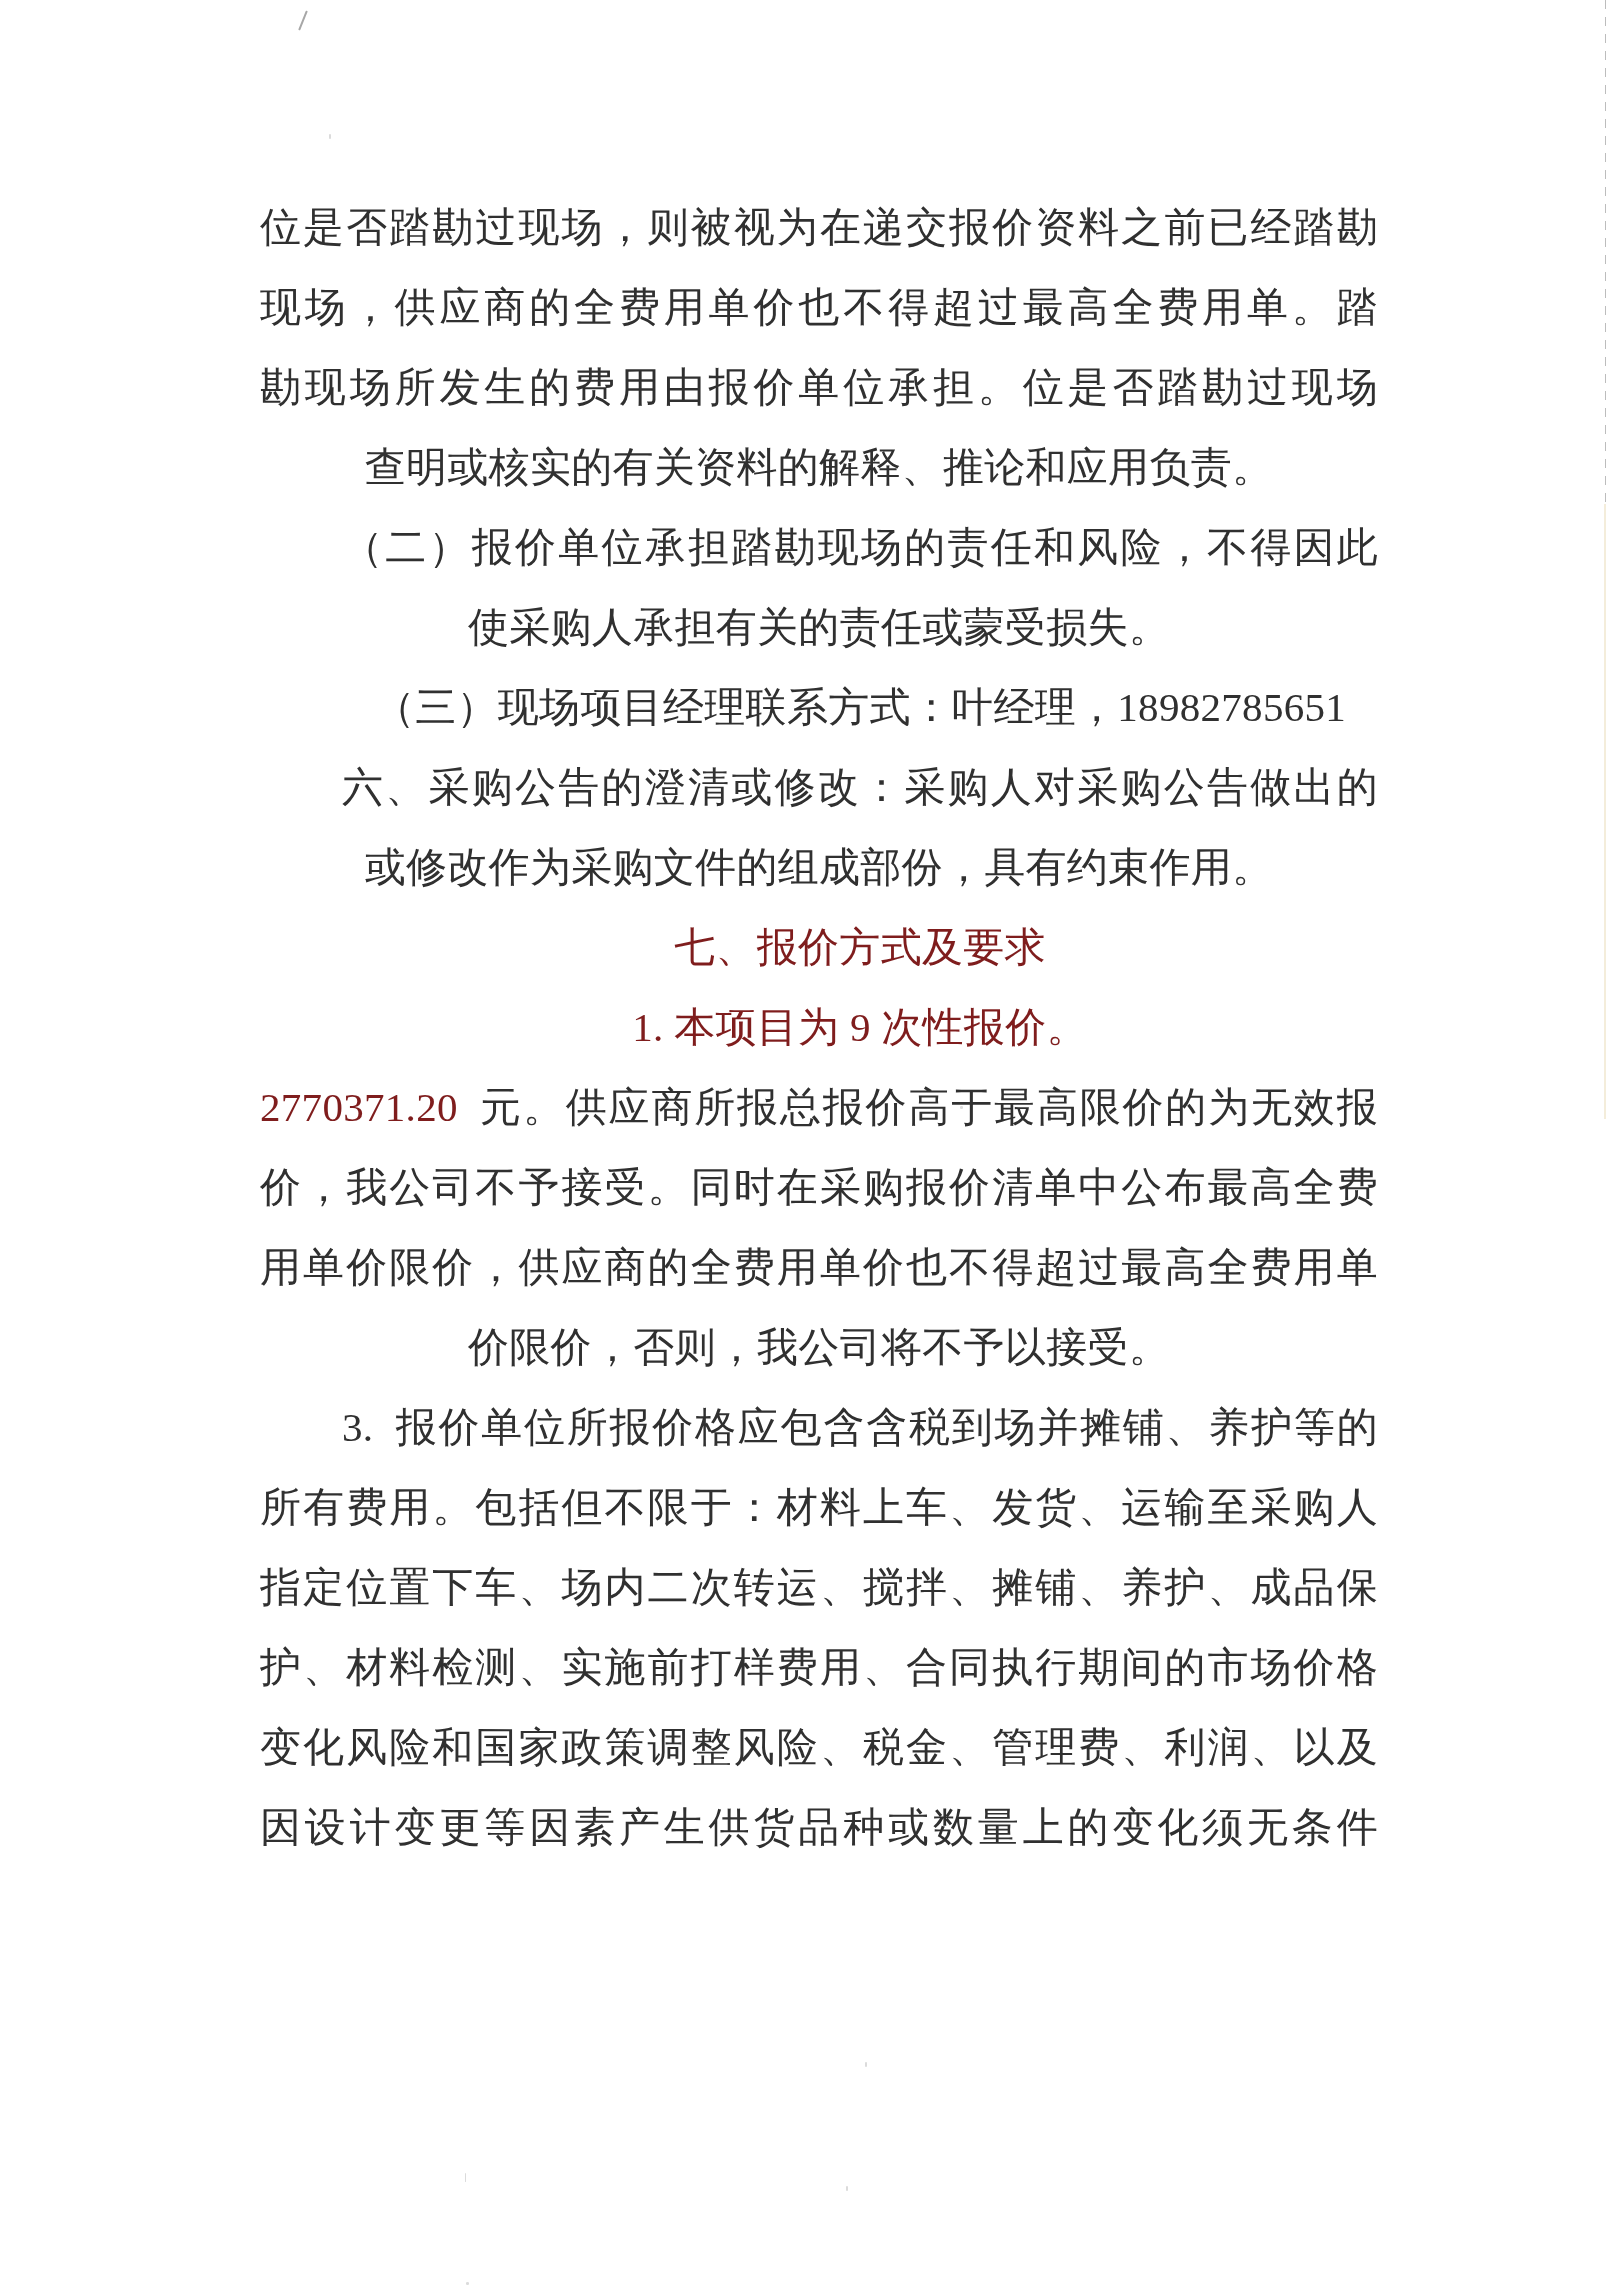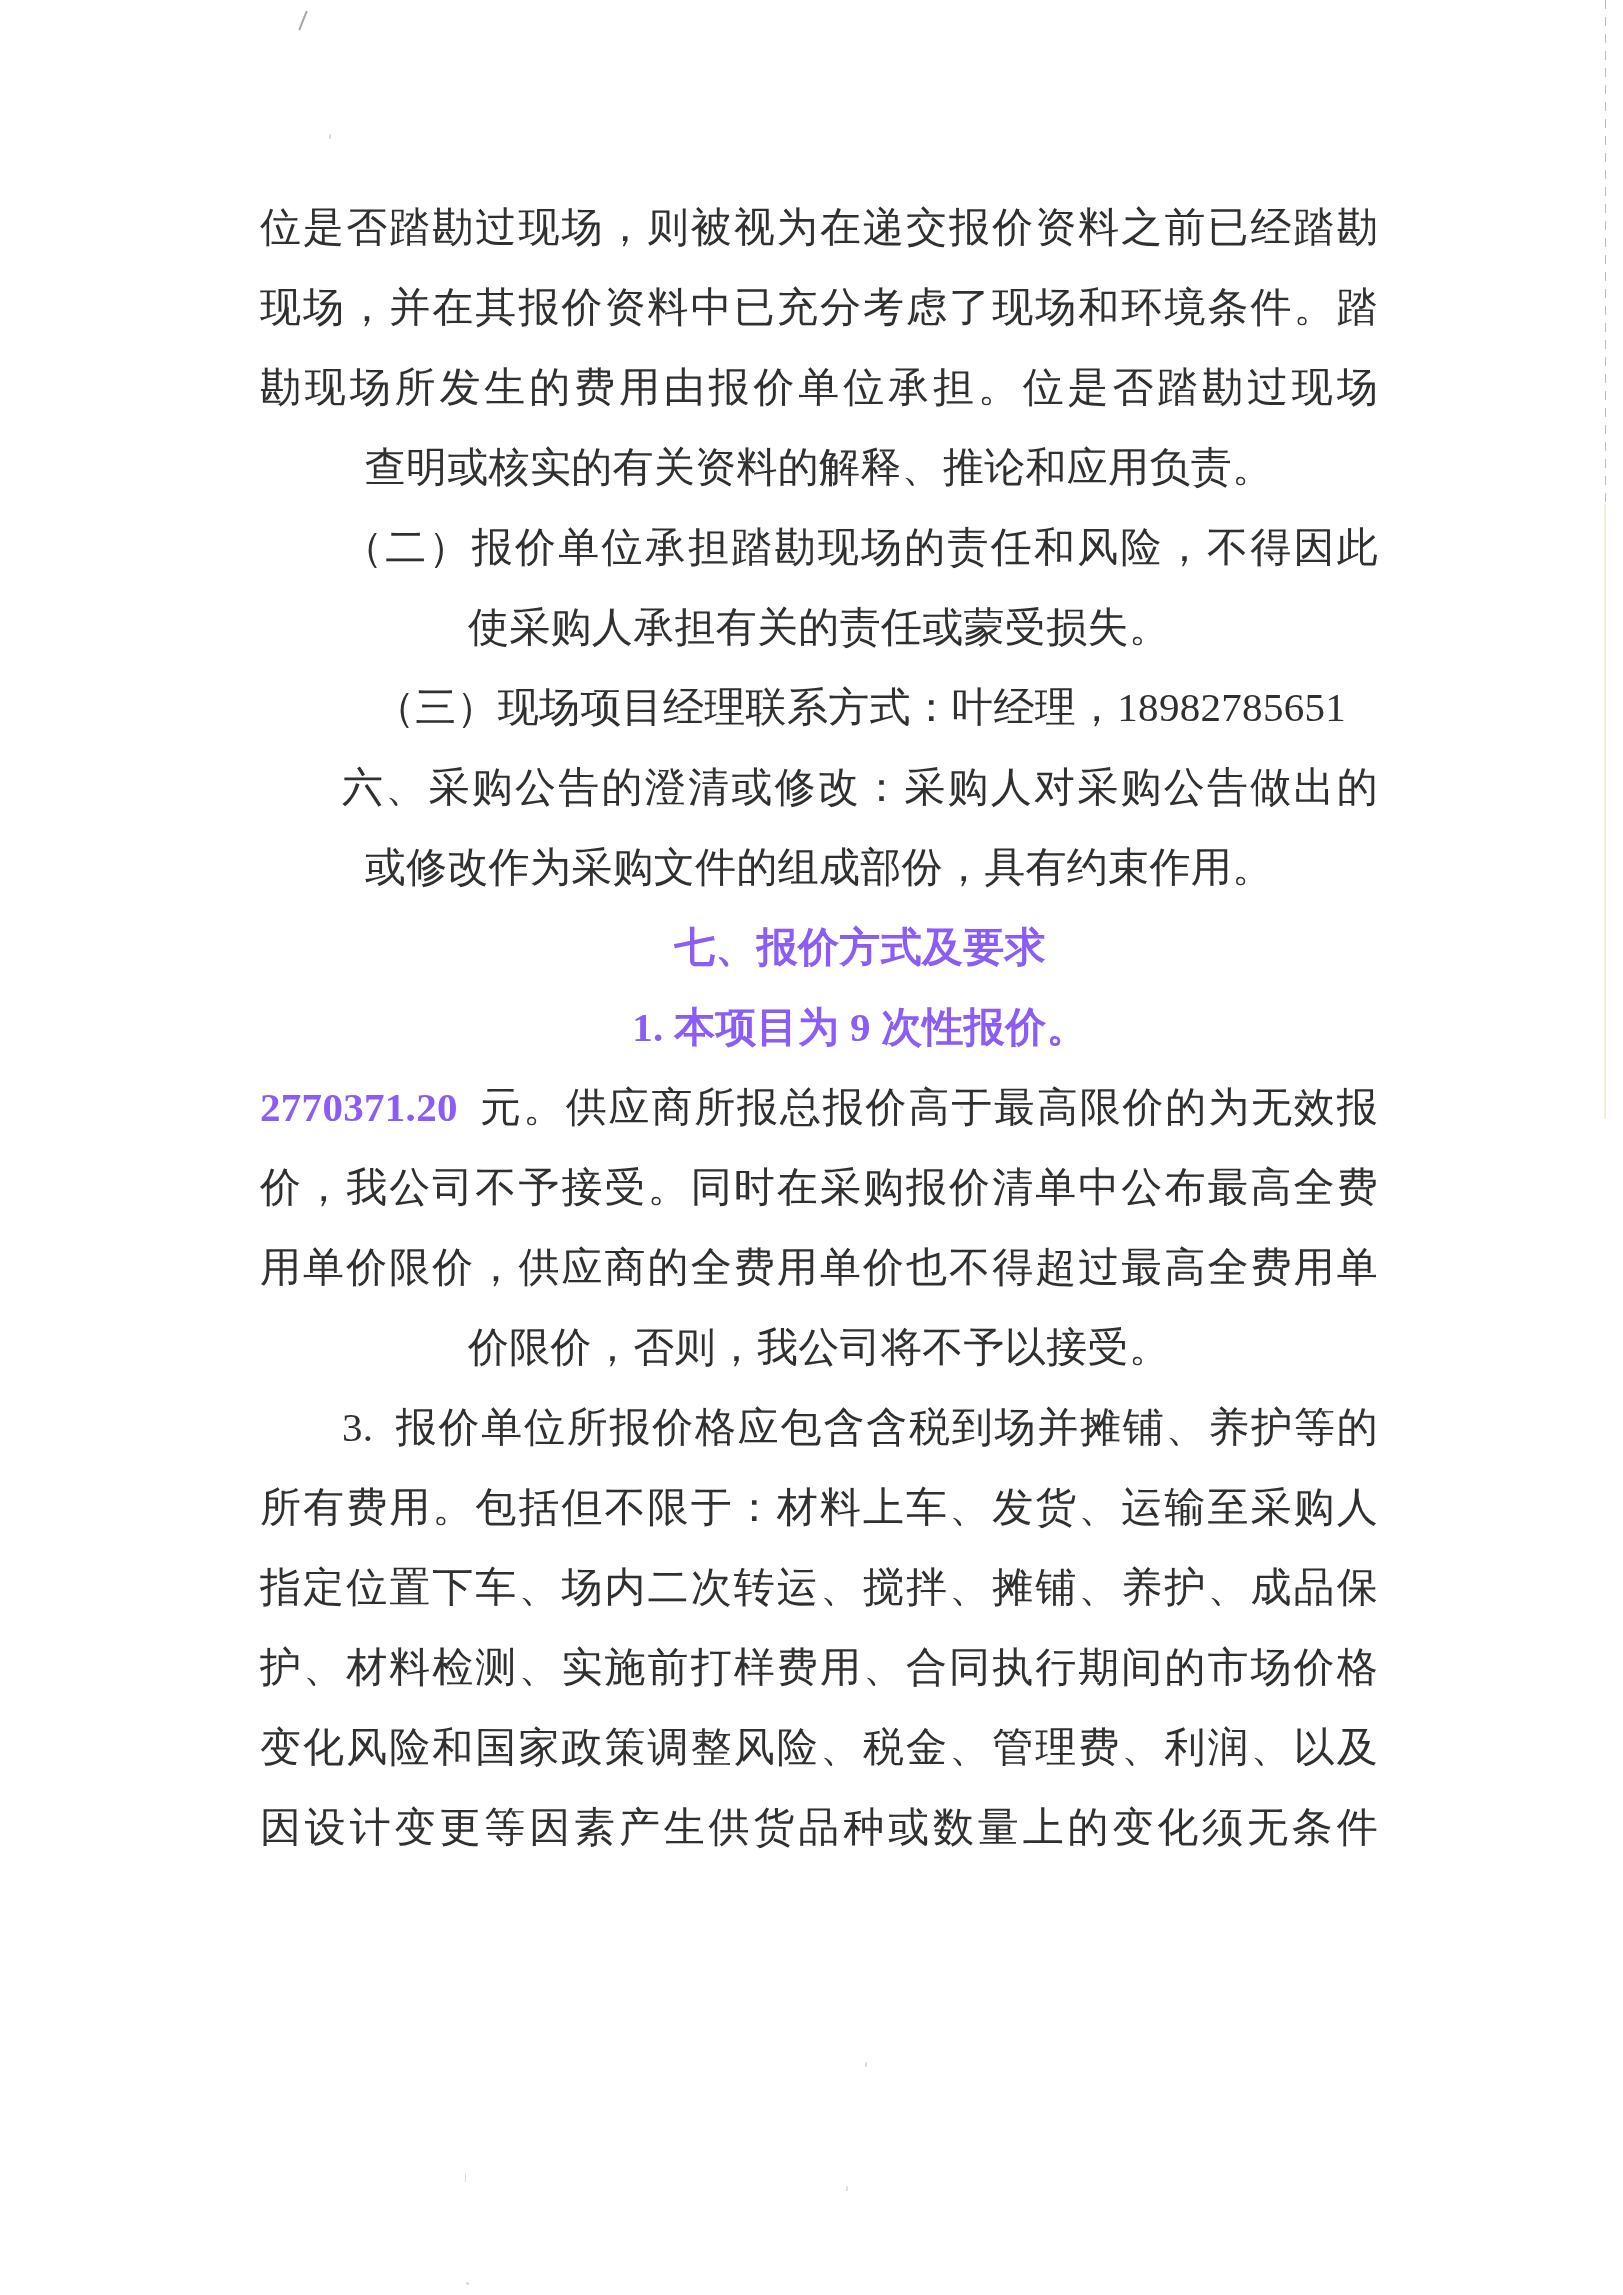--- a/index.html
+++ b/index.html
@@ -31,22 +31,22 @@
     text-justify: inter-character;
   }
   .fill {
     text-align: justify;
     text-align-last: justify;
   }
   .ind {
     padding-left: 82px;
   }
   .bold, .b {
-    font-weight: 700;
-    color: #8b5cf6;
+    font-weight: 400;
+    color: #7f1d1d;
   }
   
   .artifact { position: absolute; pointer-events: none; }
   .slash {
     left: 302px; top: 9.8px; width: 2px; height: 21px;
     background: #8a8a8a; opacity: 0.75;
     transform: rotate(22deg); border-radius: 1.3px;
   }
   .edge-dash {
     left: 1605px; top: 0; width: 1.3px; height: 504px;
@@ -77,21 +77,21 @@
   <div class="artifact speck s1"></div>
   <div class="artifact speck s2"></div>
   <div class="artifact speck s3"></div>
   <div class="artifact speck s4"></div>
   <div class="artifact speck s5"></div>
   <div class="artifact speck s6"></div>
 
   <main class="doc-text">
 
     <div class="line fill">位是否踏勘过现场，则被视为在递交报价资料之前已经踏勘</div>
-    <div class="line fill">现场，并在其报价资料中已充分考虑了现场和环境条件。踏</div>
+    <div class="line fill">现场，供应商的全费用单价也不得超过最高全费用单。踏</div>
     <div class="line fill">勘现场所发生的费用由报价单位承担。位是否踏勘过现场</div>
     <div class="line">查明或核实的有关资料的解释、推论和应用负责。</div>
 
     <div class="line fill ind">（二）报价单位承担踏勘现场的责任和风险，不得因此</div>
     <div class="line">使采购人承担有关的责任或蒙受损失。</div>
 
     <div class="line ind">（三）现场项目经理联系方式：叶经理，18982785651</div>
 
     <div class="line fill ind">六、采购公告的澄清或修改：采购人对采购公告做出的</div>
     <div class="line">或修改作为采购文件的组成部份，具有约束作用。</div>

